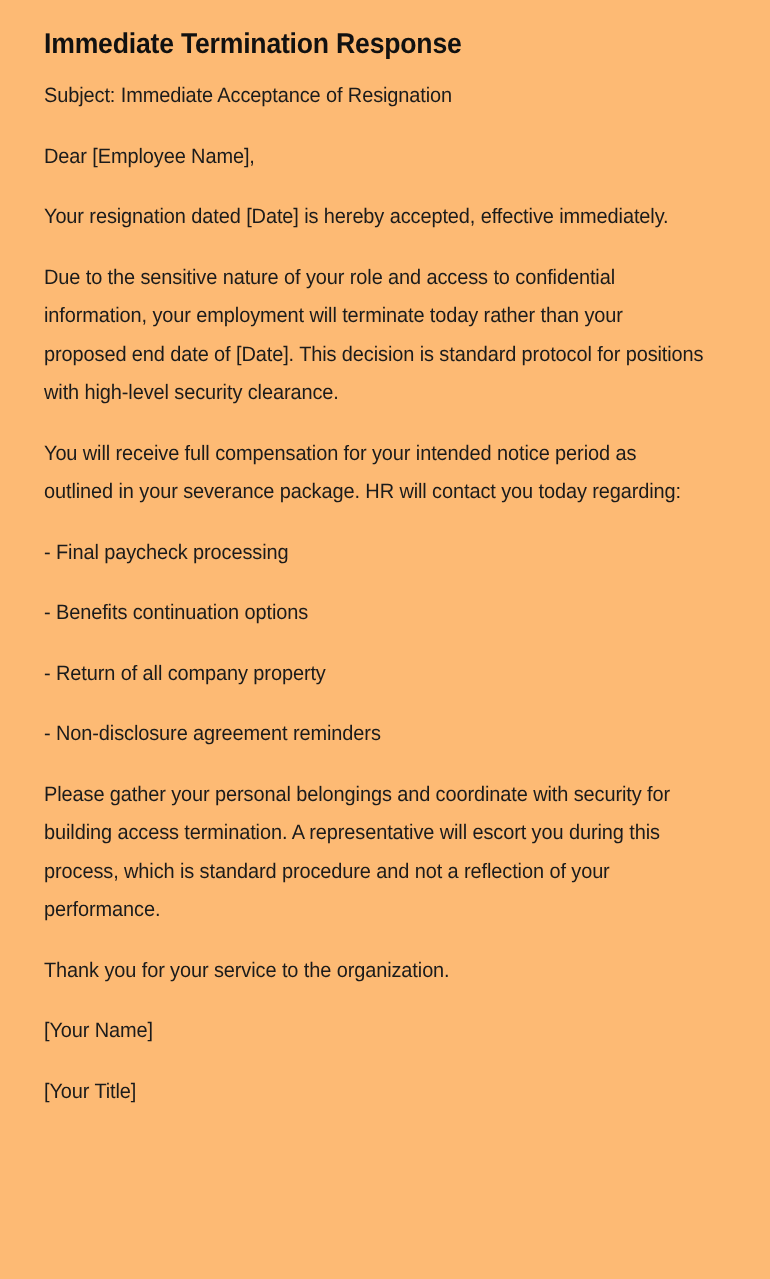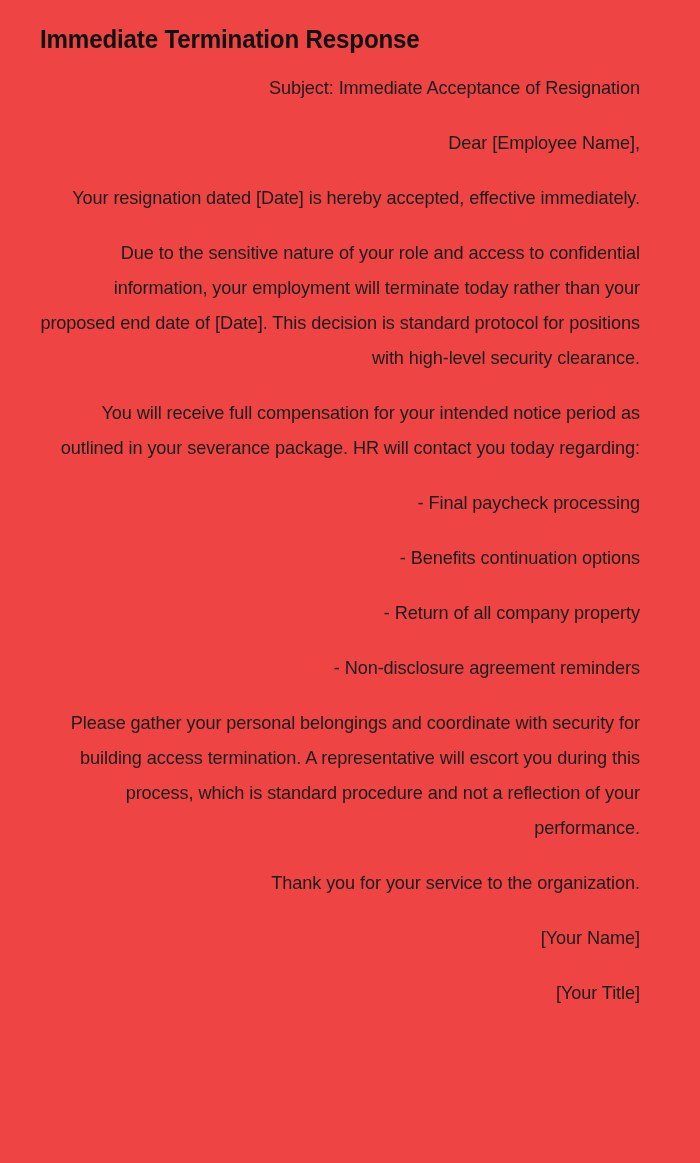--- a/index.html
+++ b/index.html
@@ -11,36 +11,35 @@
     width: 700px;
     min-height: 1163px;
     font-family: "Liberation Sans", "DejaVu Sans", sans-serif;
     -webkit-font-smoothing: antialiased;
   }
   .page {
     box-sizing: border-box;
     width: 700px;
     min-height: 1163px;
     padding: 22px 60px 24px 40px;
-    background: #ef4444;
+    background: #fdba74;
   }
   .doc-title {
     margin: 0 0 0 0;
     padding: 0;
     font-size: 26px;
     line-height: 34px;
     font-weight: 700;
     letter-spacing: -0.2px;
     color: #111111;
     transform: scaleX(0.93);
     transform-origin: left center;
   }
   .body-block {
     margin-top: 14px;
-    text-align: right;
   }
   p.para {
     margin: 0 0 20px 0;
     padding: 0;
     font-size: 19px;
     line-height: 35px;
     font-weight: 400;
     color: #1b1b1b;
     letter-spacing: -0.1px;
     transform: scaleX(0.955);

